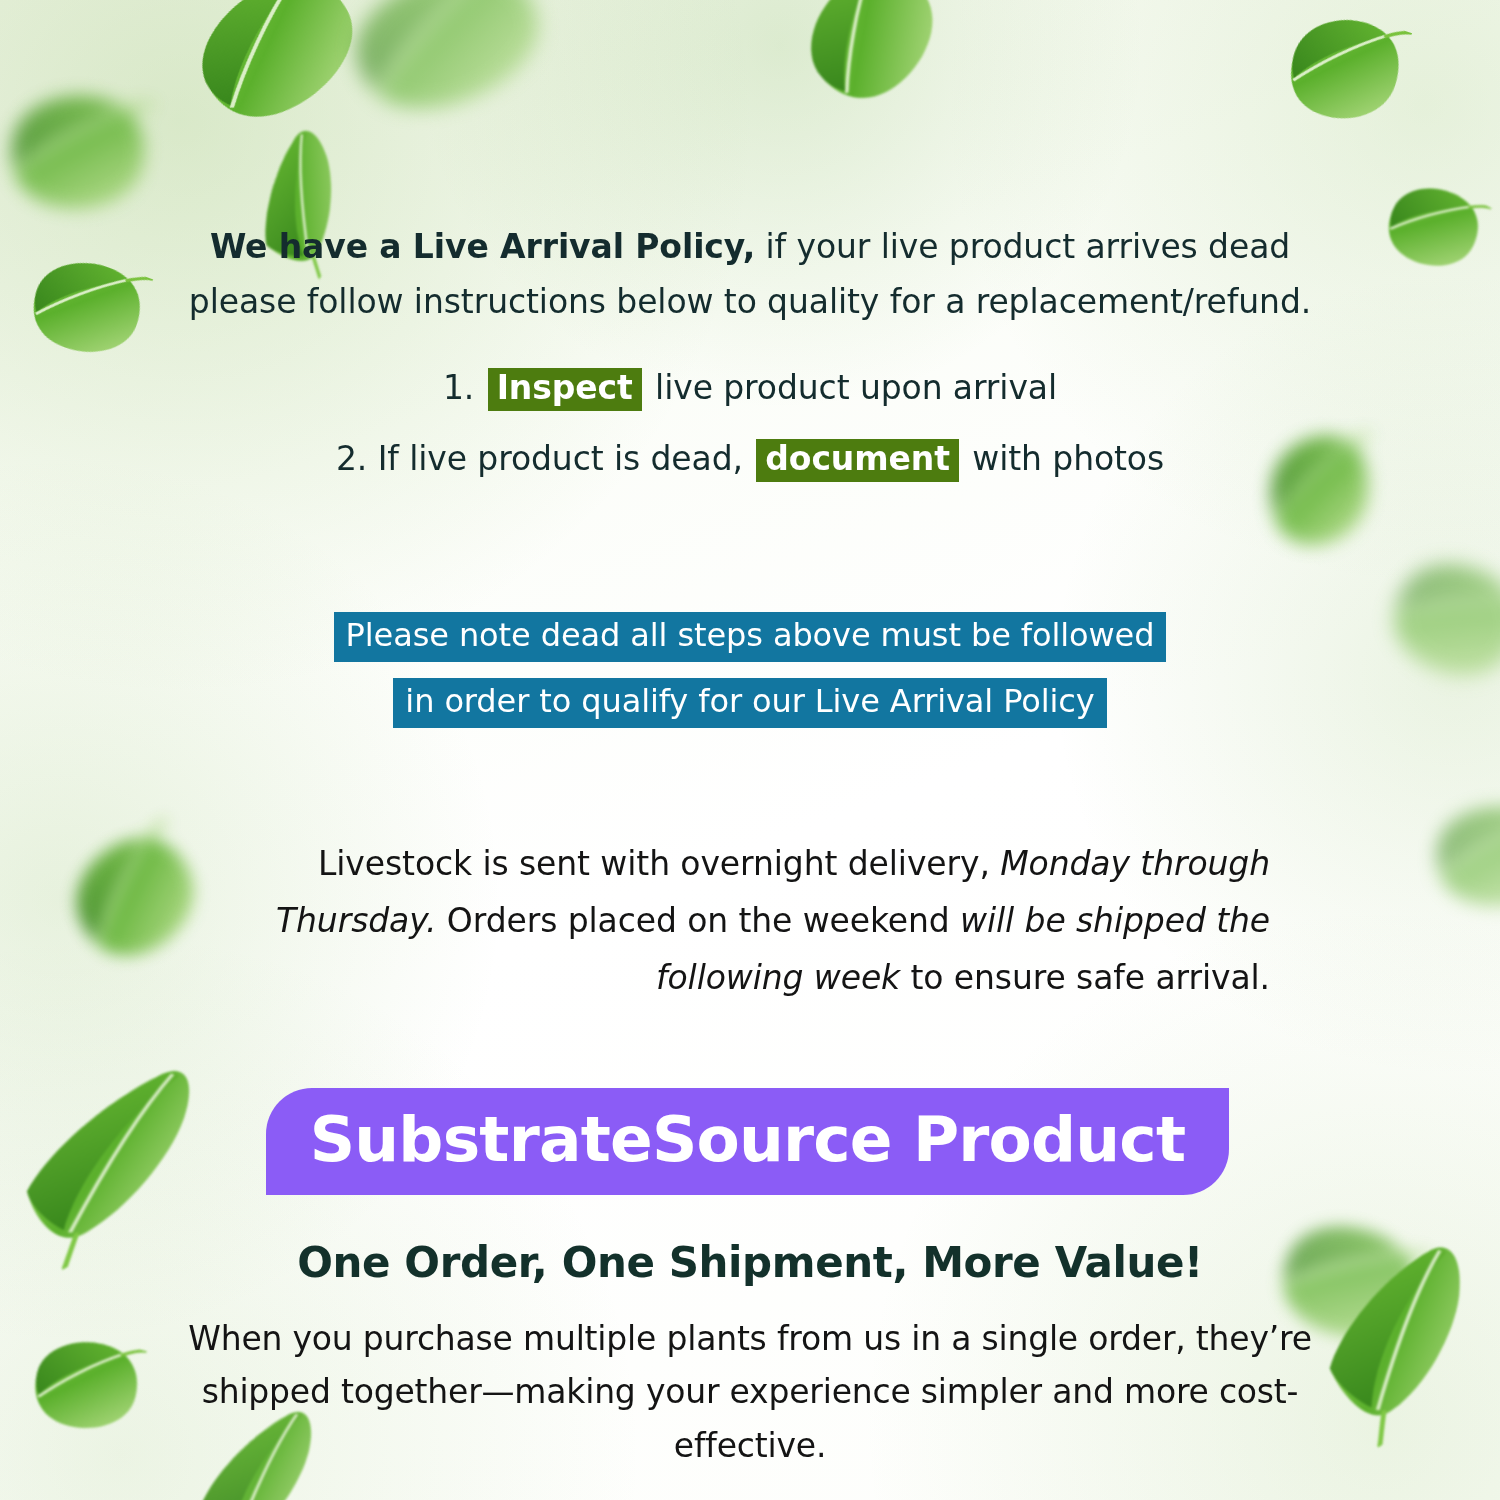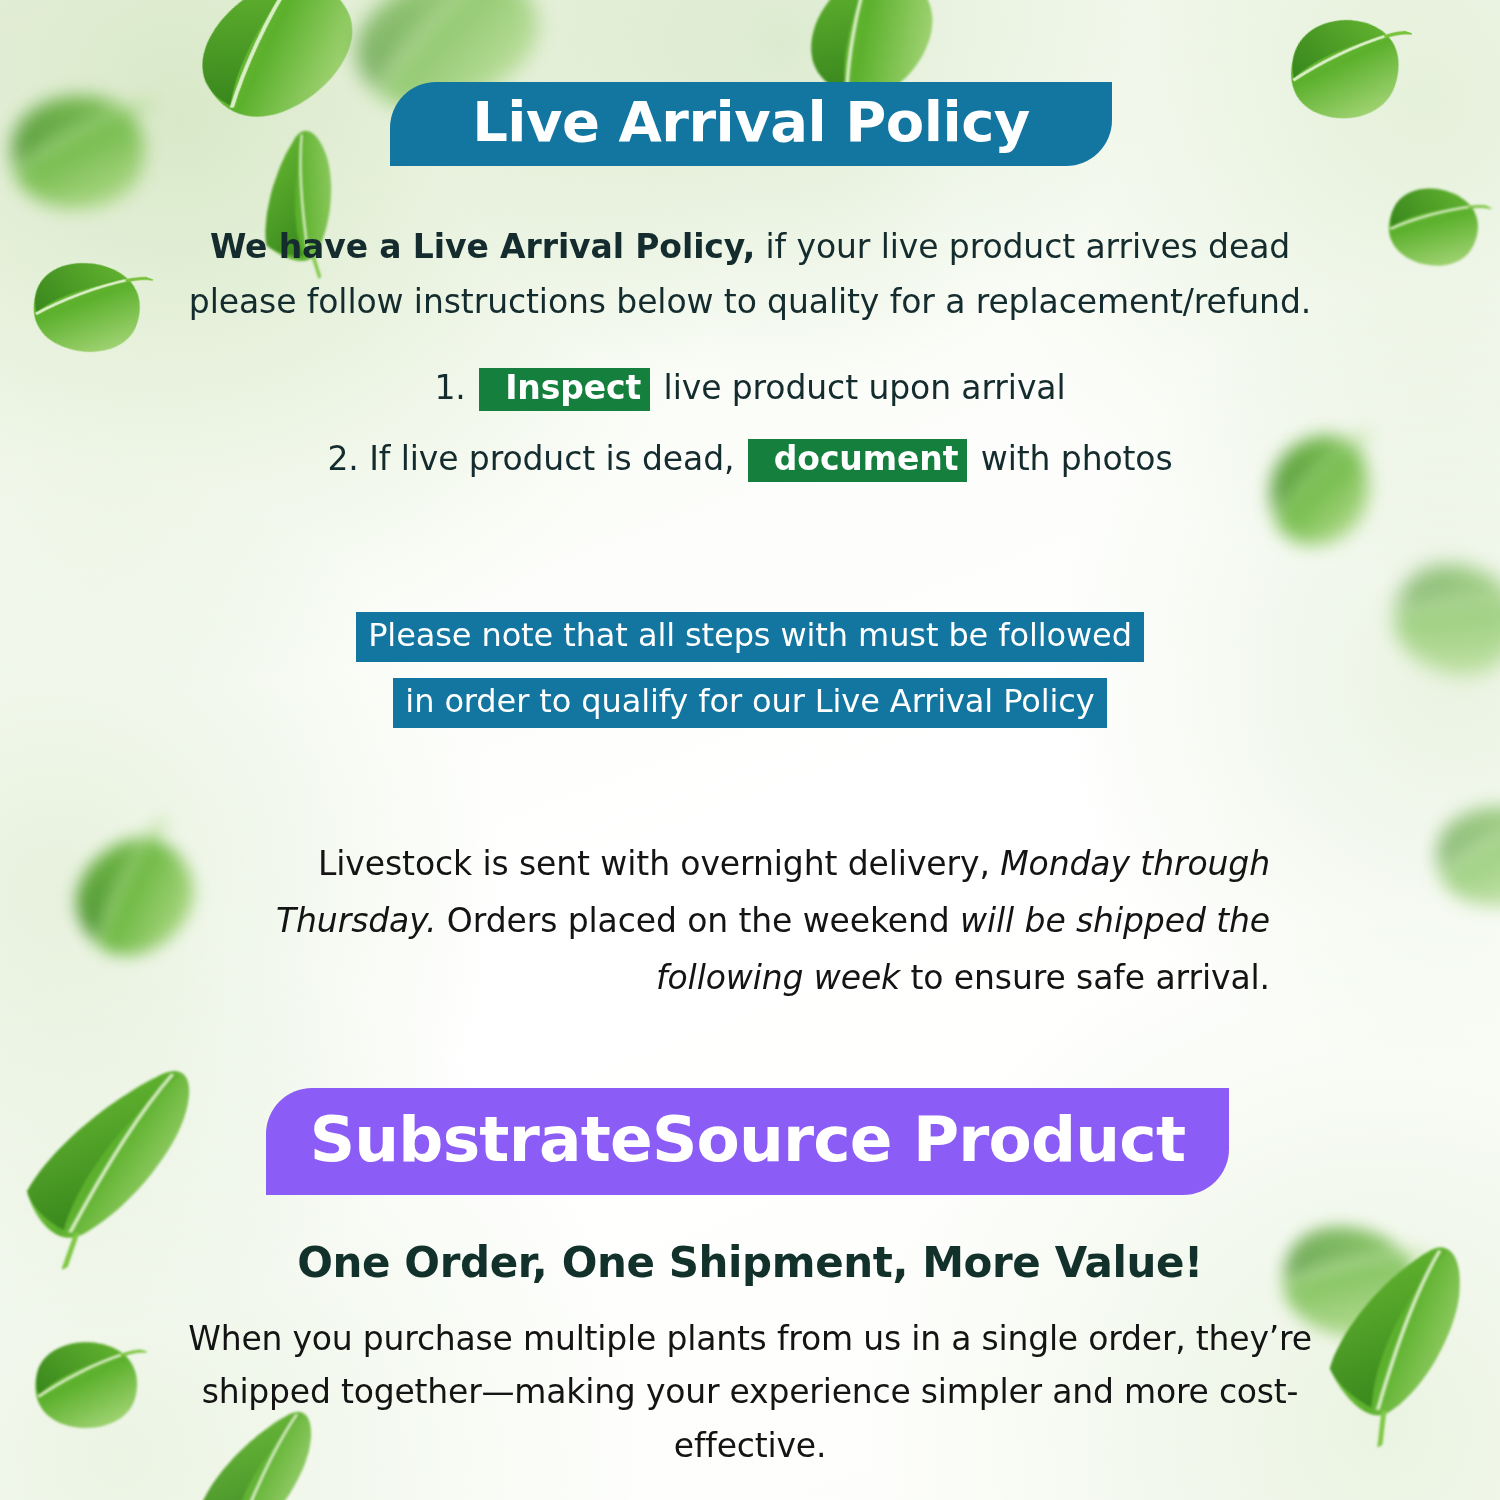--- a/index.html
+++ b/index.html
@@ -90,24 +90,24 @@
     position:absolute;
     left:0; right:0; top:368px;
     text-align:center;
     font-size:33px;
     line-height:1;
     color:#142c2e;
     letter-spacing:-0.1px;
   }
   .step { margin-bottom:28px; white-space:nowrap; }
   .hl-dark {
-    background:#15803d;
+    background:#4d7c0f;
     color:#ffffff;
     font-weight:bold;
-    padding:3px 9px 5px 26px;
+    padding:3px 9px 5px 9px;
     margin:0 3px;
     display:inline-block;
     line-height:1.06;
   }
 
   
   .note {
     position:absolute;
     left:0; right:0; top:612px;
     text-align:center;
@@ -486,23 +486,20 @@
         <path d="M4,34 C22,16 58,4 88,8 C100,10 100,26 86,46 C70,68 38,86 16,84 C4,83 0,58 4,34 Z" fill="url(#lg16)"></path>
         <path d="M4,34 C22,16 58,4 88,8 C92,9 94,12 94,16 C62,22 26,48 10,74 C5,62 2,46 4,34 Z" fill="url(#lg216)" opacity="0.8"></path>
         <path d="M12,78 C36,54 66,26 92,12" stroke="#eaf6da" stroke-width="2.4" fill="none" opacity="0.85"></path>
         <path d="M14,82 C8,90 4,96 1,100" stroke="#7fc845" stroke-width="3" fill="none" stroke-linecap="round"></path>
       </svg>
     </div>
   </div>
 
 <div class="content">
 
-  <div class="banner banner-top">
-    <span>Live Arrival Policy</span>
-  </div>
 
   <p class="intro">
     <b>We have a Live Arrival Policy,</b><span> if your live product arrives dead please follow instructions below to quality for a replacement/refund.</span>
   </p>
 
   <div class="steps">
     <div class="step">
       <span>1.</span>
       <span></span>
       <span class="hl-dark">Inspect</span>
@@ -511,21 +508,21 @@
     <div class="step">
       <span>2.</span>
       <span>If live product is dead,</span>
       <span class="hl-dark">document</span>
       <span>with photos</span>
     </div>
   </div>
 
   <div class="note">
     <div class="note-row">
-      <span class="note-line">Please note that all steps with must be followed</span>
+      <span class="note-line">Please note dead all steps above must be followed</span>
     </div>
     <div class="note-row">
       <span class="note-line">in order to qualify for our Live Arrival Policy</span>
     </div>
   </div>
 
   <p class="livestock">
     <span>Livestock is sent with overnight delivery, </span><i>Monday through Thursday.</i><span> Orders placed on the weekend </span><i>will be shipped the following week</i><span> to ensure safe arrival.</span>
   </p>
 

